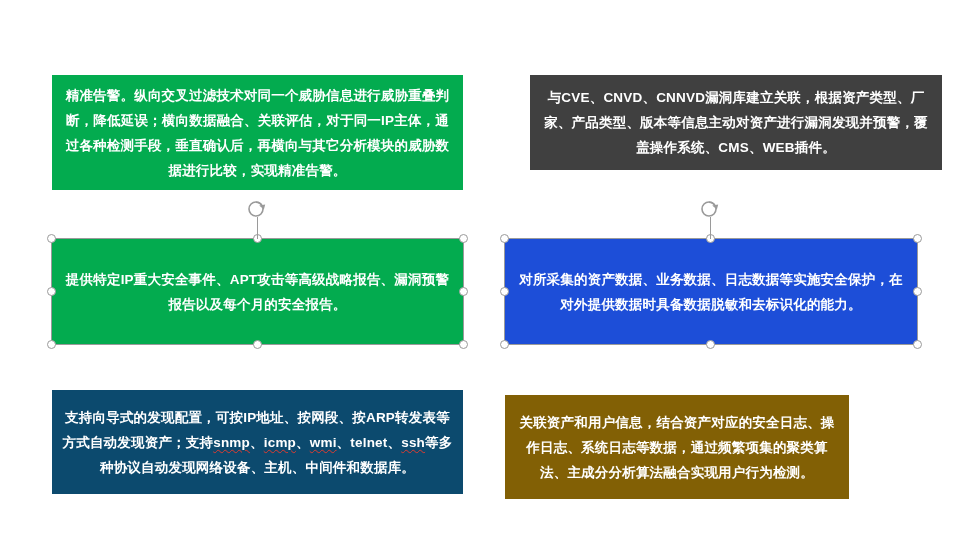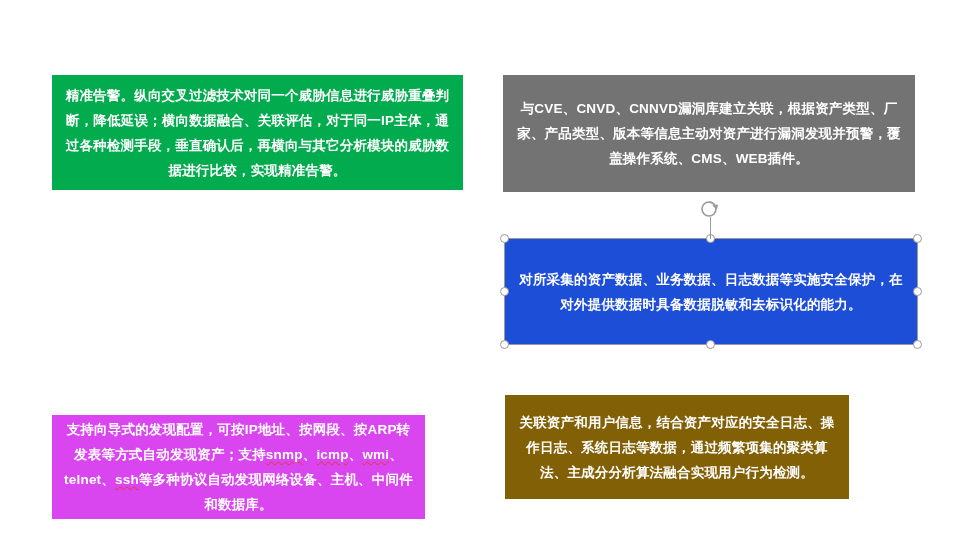--- a/index.html
+++ b/index.html
@@ -107,24 +107,47 @@
 </style>
 </head>
 <body>
 
 <div class="canvas">
 
   <div class="shape" id="s0" style="left:52px; top:43px; width:411px; height:115px; background:#03ab4f;">
     <div class="txt">精准告警。纵向交叉过滤技术对同一个威胁信息进行威胁重叠判断，降低延误；横向数据融合、关联评估，对于同一IP主体，通过各种检测手段，垂直确认后，再横向与其它分析模块的威胁数据进行比较，实现精准告警。</div>
   </div>
 
-  <div class="shape" id="s1" style="left:503px; top:43px; width:412px; height:117px; background:#737373;">
+  <div class="shape" id="s1" style="left:530px; top:43px; width:412px; height:95px; background:#404040;">
     <div class="txt">与CVE、CNVD、CNNVD漏洞库建立关联，根据资产类型、厂家、产品类型、版本等信息主动对资产进行漏洞发现并预警，覆盖操作系统、CMS、WEB插件。</div>
   </div>
 
+  <div class="shape selected" id="s2" style="left:52px; top:207px; width:411px; height:105px; background:#03ab4f;">
+    <div class="txt">提供特定IP重大安全事件、APT攻击等高级战略报告、漏洞预警报告以及每个月的安全报告。</div>
+
+    <div class="rot-wrap">
+      <div class="rot-stem"></div>
+      <div class="rot-icon">
+        <svg width="22" height="22" viewBox="0 0 22 22">
+          <circle cx="10" cy="10" r="7" fill="none" stroke="#9a9a9a" stroke-width="1.6"></circle>
+          <path d="M10 3.2 A6.8 6.8 0 0 1 16.3 7.6" fill="none" stroke="#9a9a9a" stroke-width="1.6"></path>
+          <path d="M17.9 10.6 L13.2 6.6 L19.2 5.6 Z" fill="#9a9a9a"></path>
+        </svg>
+      </div>
+    </div>
+
+    <div class="handle h-tl"></div>
+    <div class="handle h-tc"></div>
+    <div class="handle h-tr"></div>
+    <div class="handle h-ml"></div>
+    <div class="handle h-mr"></div>
+    <div class="handle h-bl"></div>
+    <div class="handle h-bc"></div>
+    <div class="handle h-br"></div>
+  </div>
 
   <div class="shape selected" id="s3" style="left:505px; top:207px; width:412px; height:105px; background:#1d4ed8;">
     <div class="txt">对所采集的资产数据、业务数据、日志数据等实施安全保护，在对外提供数据时具备数据脱敏和去标识化的能力。</div>
 
     <div class="rot-wrap">
       <div class="rot-stem"></div>
       <div class="rot-icon">
         <svg width="22" height="22" viewBox="0 0 22 22">
           <circle cx="10" cy="10" r="7" fill="none" stroke="#9a9a9a" stroke-width="1.6"></circle>
           <path d="M10 3.2 A6.8 6.8 0 0 1 16.3 7.6" fill="none" stroke="#9a9a9a" stroke-width="1.6"></path>
@@ -136,21 +159,21 @@
     <div class="handle h-tl"></div>
     <div class="handle h-tc"></div>
     <div class="handle h-tr"></div>
     <div class="handle h-ml"></div>
     <div class="handle h-mr"></div>
     <div class="handle h-bl"></div>
     <div class="handle h-bc"></div>
     <div class="handle h-br"></div>
   </div>
 
-  <div class="shape" id="s4" style="left:52px; top:383px; width:373px; height:104px; background:#d946ef;">
+  <div class="shape" id="s4" style="left:52px; top:358px; width:411px; height:104px; background:#0c4a6e;">
     <div class="txt" id="asset-text"><span>支持向导式的发现配置，可按IP地址、按网段、按ARP转发表等方式自动发现资产；支持</span><span class="sq">snmp</span><span>、</span><span class="sq">icmp</span><span>、</span><span class="sq">wmi</span><span>、telnet、</span><span class="sq">ssh</span><span>等多种协议自动发现网络设备、主机、中间件和数据库。</span></div>
   </div>
 
   <div class="shape" id="s5" style="left:505px; top:363px; width:344px; height:104px; background:#826005;">
     <div class="txt">关联资产和用户信息，结合资产对应的安全日志、操作日志、系统日志等数据，通过频繁项集的聚类算法、主成分分析算法融合实现用户行为检测。</div>
   </div>
 
 </div>
 
 </body></html>

